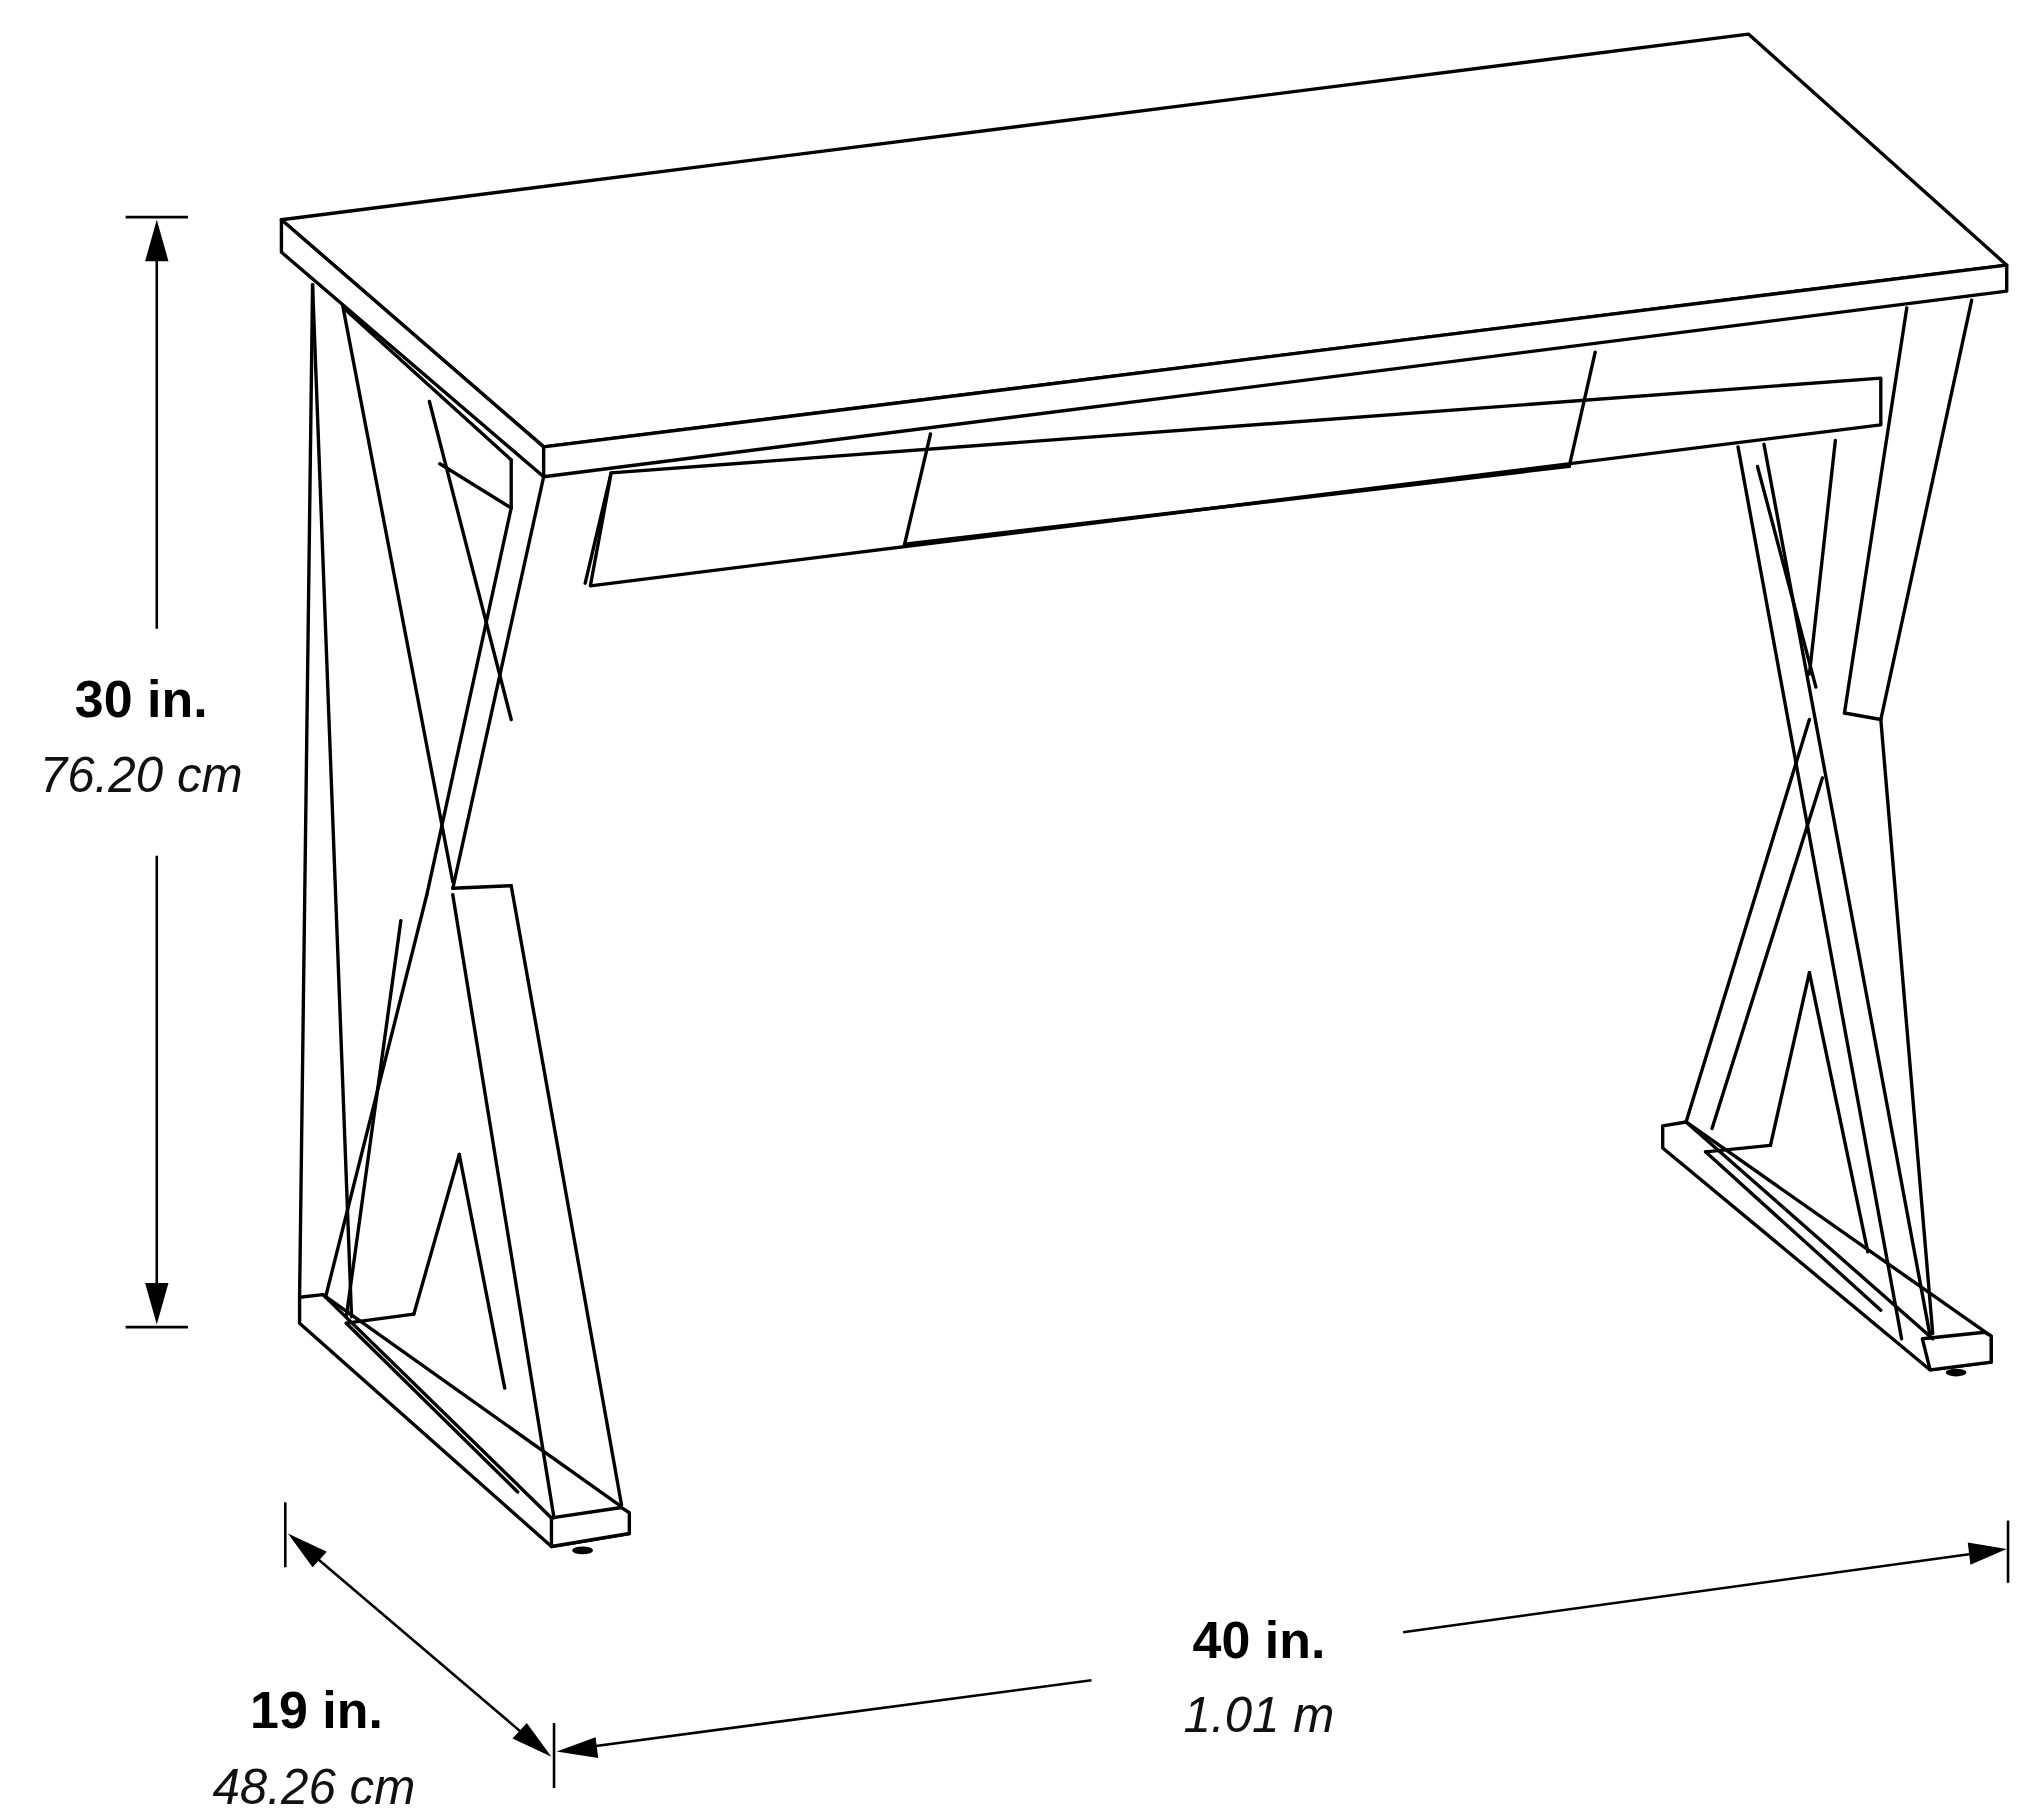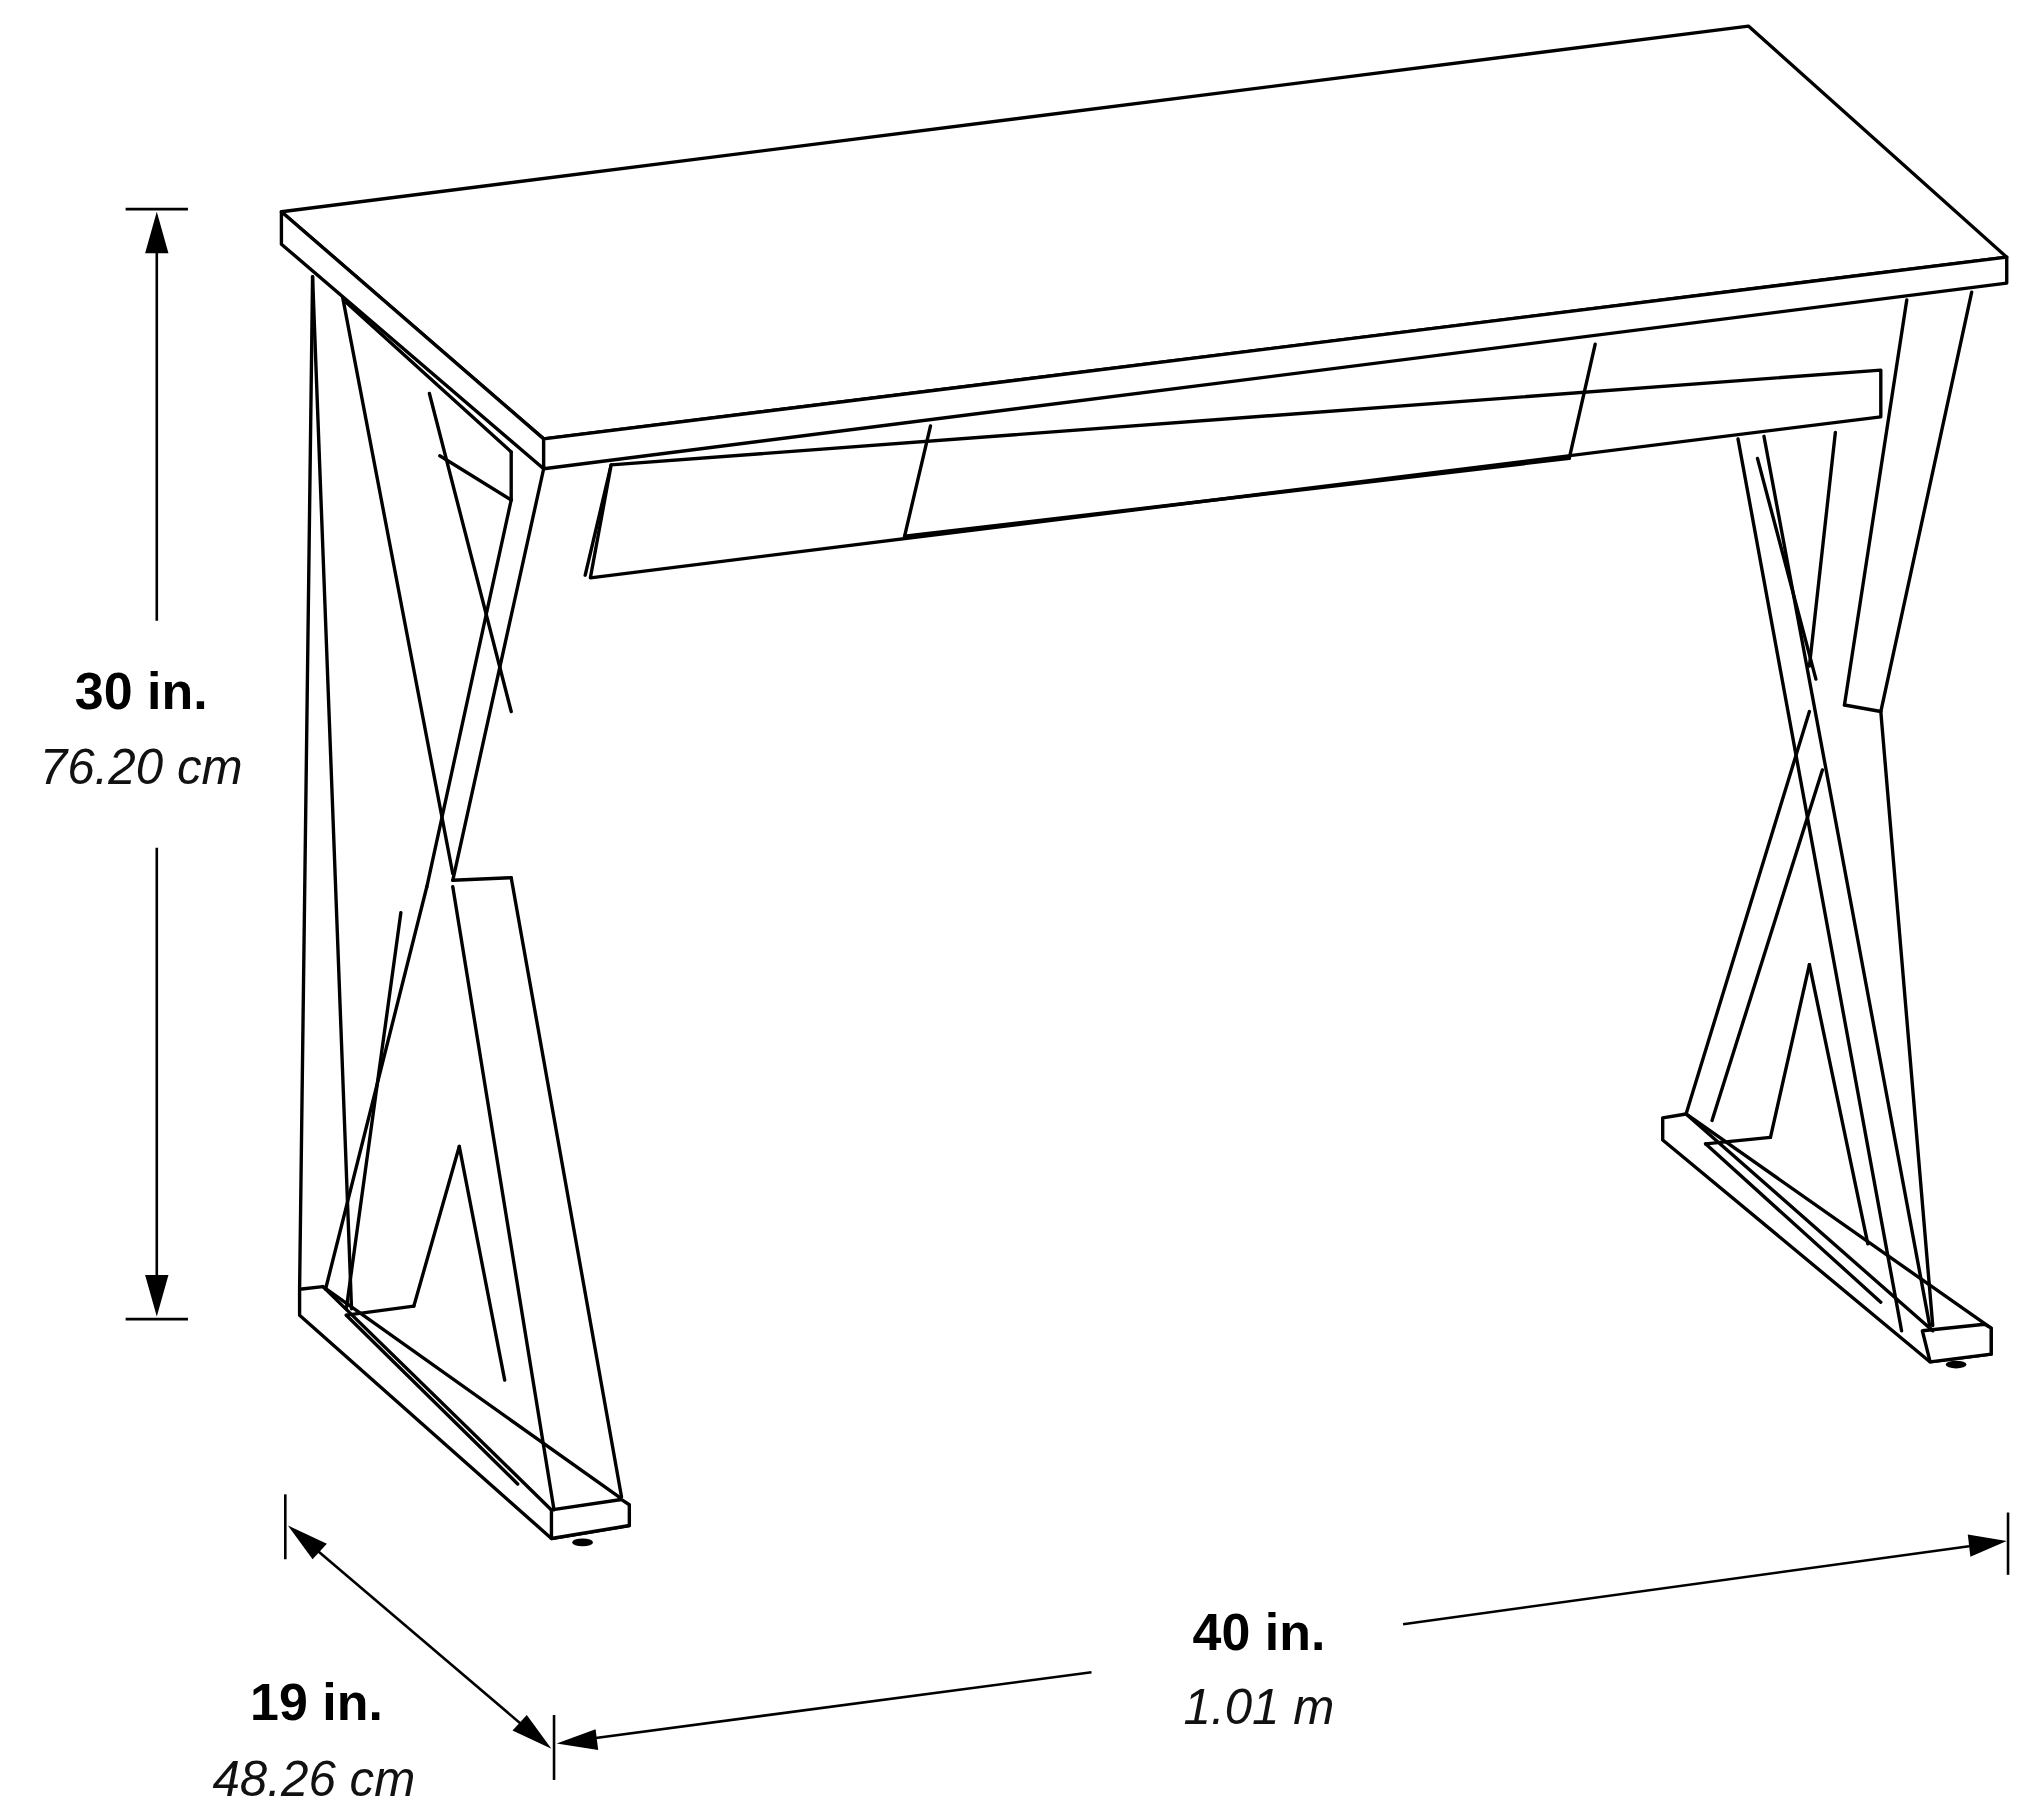--- a/index.html
+++ b/index.html
@@ -1,17 +1,17 @@
 <!DOCTYPE html>
 <html style="font-size:8.5px"><head>
 <meta charset="utf-8">
 <style>
   html, body { margin: 0; padding: 0; background: #ffffff; }
   body { width: 2035px; height: 1811px; position: relative; overflow: hidden; }
-  #stage { position: absolute; left: 0; top: 4px; width: 2035px; height: 1353px; }
+  #stage { position: absolute; left: 0; top: 12px; width: 2035px; height: 1353px; }
   svg { display: block; }
   .ln { fill: none; stroke: #000; stroke-width: 2.6; stroke-linejoin: round; stroke-linecap: round; }
   .fill-w { fill: #fff; stroke: #000; stroke-width: 2.6; stroke-linejoin: round; }
   .dim { fill: none; stroke: #000; stroke-width: 2; }
   .lbl-b { font-family: "Liberation Sans", sans-serif; font-weight: bold; font-size: 40px; fill: #000; }
   .lbl-i { font-family: "Liberation Sans", sans-serif; font-style: italic; font-size: 38px; fill: #111; }
 </style>
 </head>
 <body>
 

